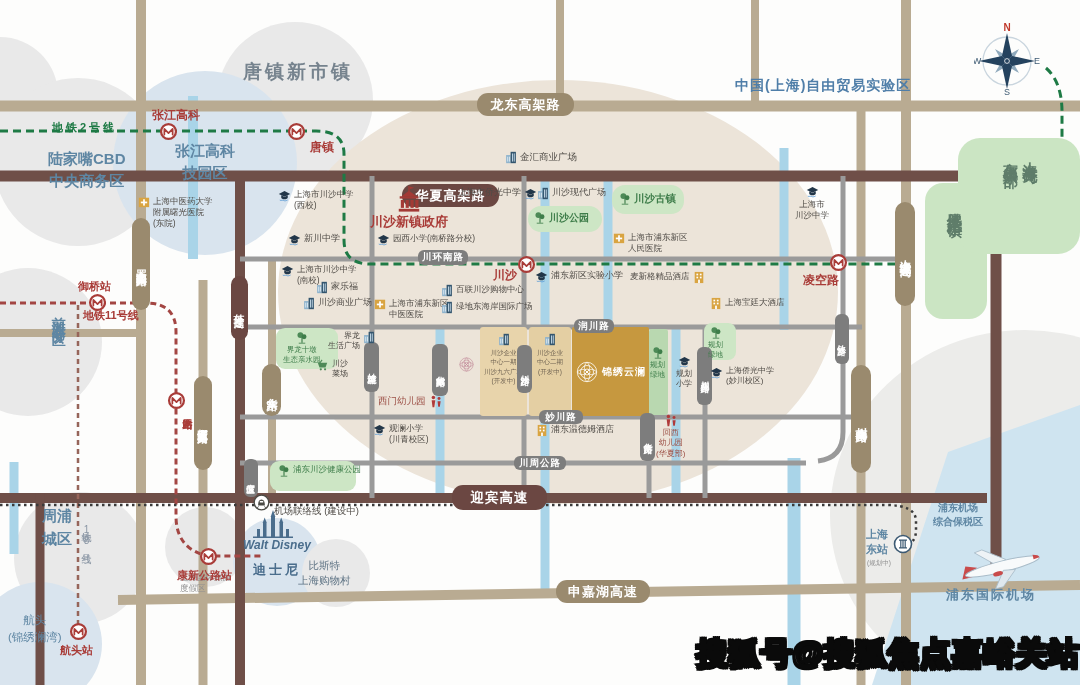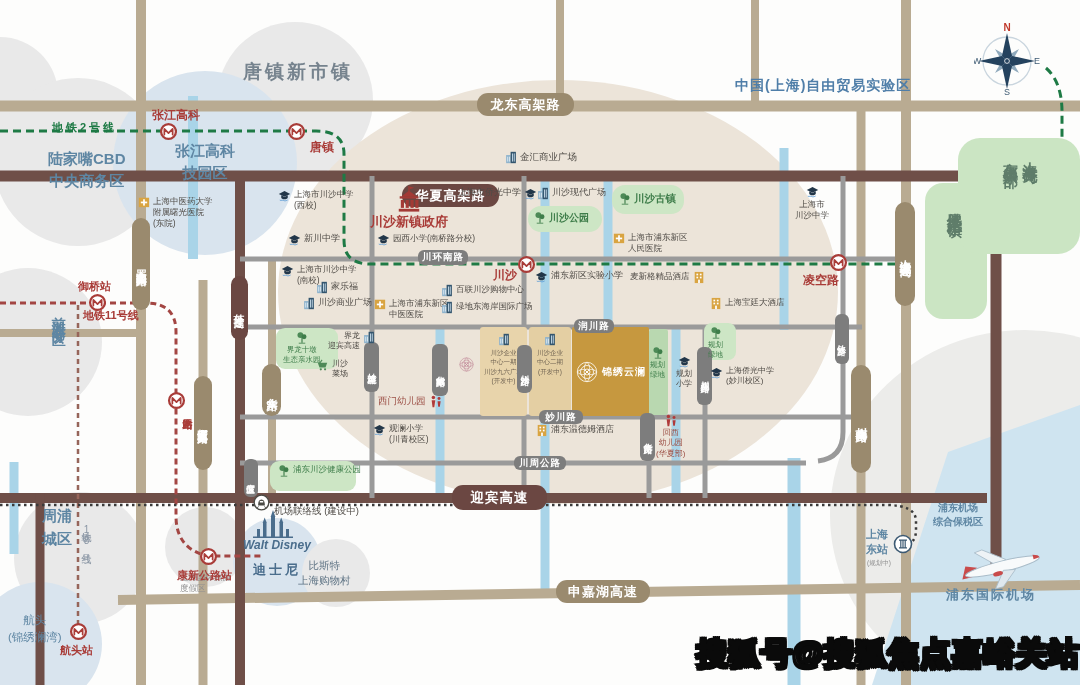--- a/index.html
+++ b/index.html
@@ -450,21 +450,21 @@
         <svg width="12" height="13" viewBox="0 0 14 16">
           <rect x="1" y="5" width="5.5" height="10" fill="#8fb3cc"></rect>
           <rect x="6.5" y="1" width="6.5" height="14" fill="#33556e"></rect>
           <rect x="8.2" y="3" width="1.1" height="10" fill="#cfe3f0"></rect>
           <rect x="10.4" y="3" width="1.1" height="10" fill="#cfe3f0"></rect>
           <rect x="2.5" y="7" width="1" height="6" fill="#e6f0f7"></rect>
           <rect x="4.5" y="7" width="1" height="6" fill="#e6f0f7"></rect>
         </svg>
       </span>
       <span class="txt right">界龙
-迎宾高速</span>
+生活广场</span>
     </div>
     <div class="poi" style="left: 316px; top: 359px; color: rgb(79, 75, 70); font-size: 8px;">
       <span class="ico">
         <svg width="13" height="12" viewBox="0 0 15 14">
           <path d="M2 4.5h11l-2 5.5H4z" fill="#4d8a57"></path>
           <path d="M4.5 4.5 7 1" stroke="#4d8a57" stroke-width="1.2" fill="none"></path>
           <circle cx="5.5" cy="12" r="1.3" fill="#4d8a57"></circle>
           <circle cx="10.5" cy="12" r="1.3" fill="#4d8a57"></circle>
         </svg>
       </span>

